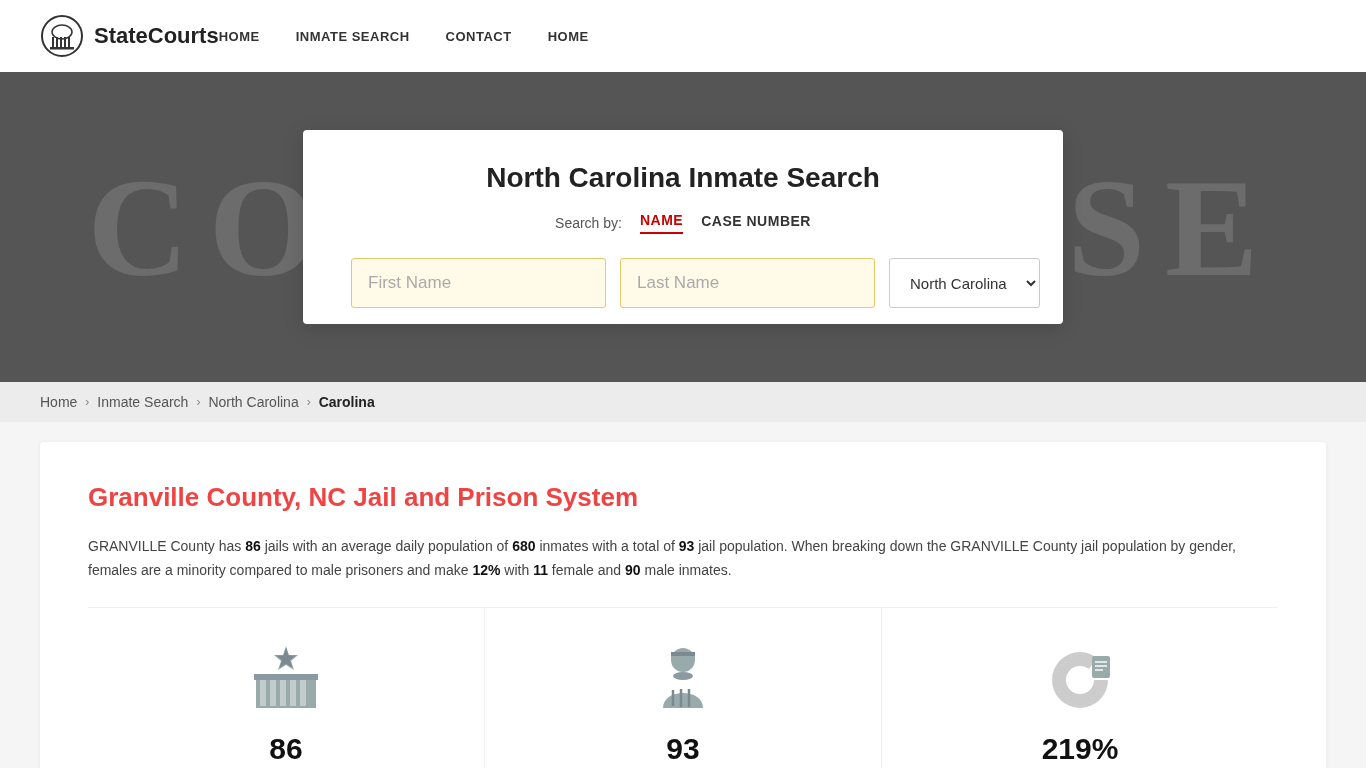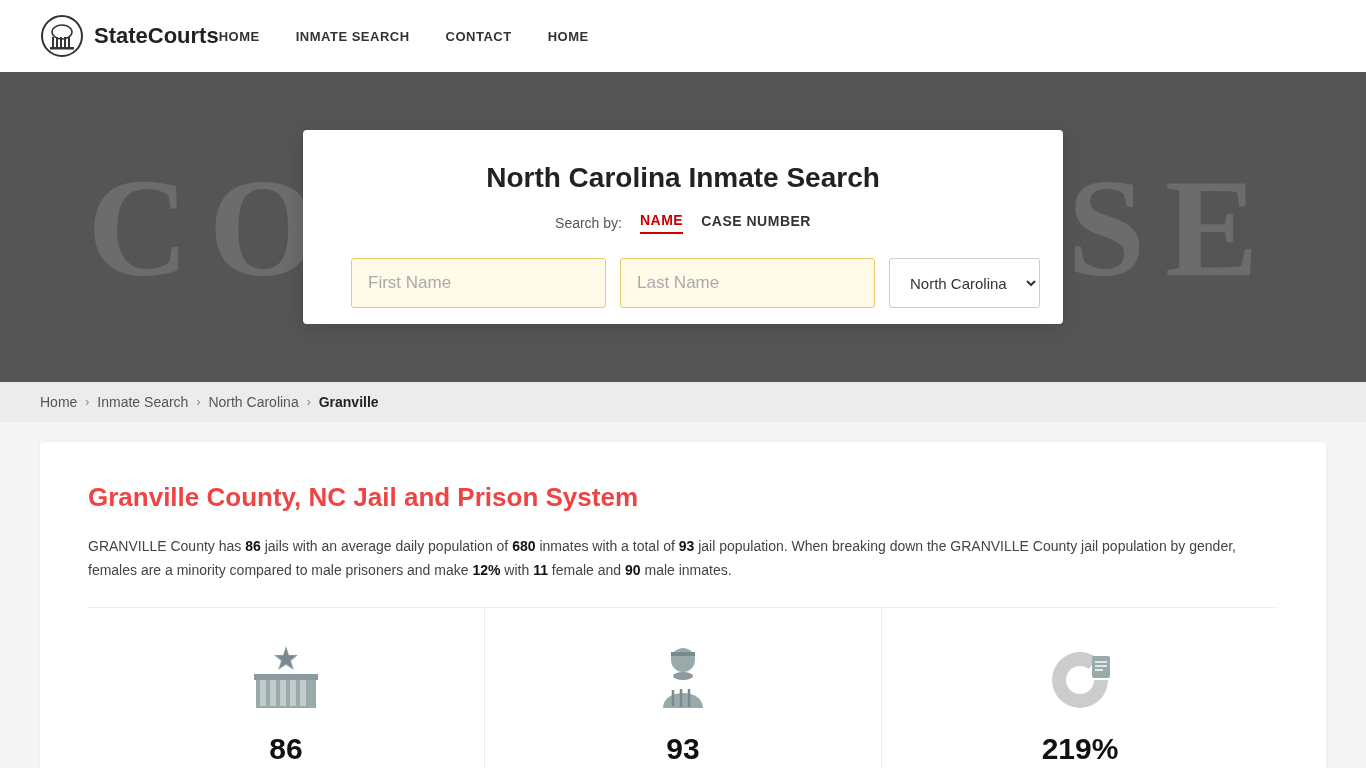--- a/index.html
+++ b/index.html
@@ -290,21 +290,21 @@
   </div>
 </div>
 
 <div class="breadcrumb">
   <a class="breadcrumb-item" href="#">Home</a>
   <span class="breadcrumb-sep">›</span>
   <a class="breadcrumb-item" href="#">Inmate Search</a>
   <span class="breadcrumb-sep">›</span>
   <a class="breadcrumb-item" href="#">North Carolina</a>
   <span class="breadcrumb-sep">›</span>
-  <span class="breadcrumb-current">Granville</span>
+  <span class="breadcrumb-current">Carolina</span>
 </div>
 
 <div class="main-content">
   <h2 class="content-title">Granville County, NC Jail and Prison System</h2>
   <p class="content-description">
     <span>GRANVILLE County has </span><strong>86</strong><span> jails with an average daily population of </span><strong>680</strong><span> inmates with a total of </span><strong>93</strong><span> jail population. When breaking down the GRANVILLE County jail population by gender, females are a minority compared to male prisoners and make </span><strong>12%</strong><span> with </span><strong>11</strong><span> female and </span><strong>90</strong><span> male inmates.</span>
   </p>
 
   <div class="stats-row">
 

